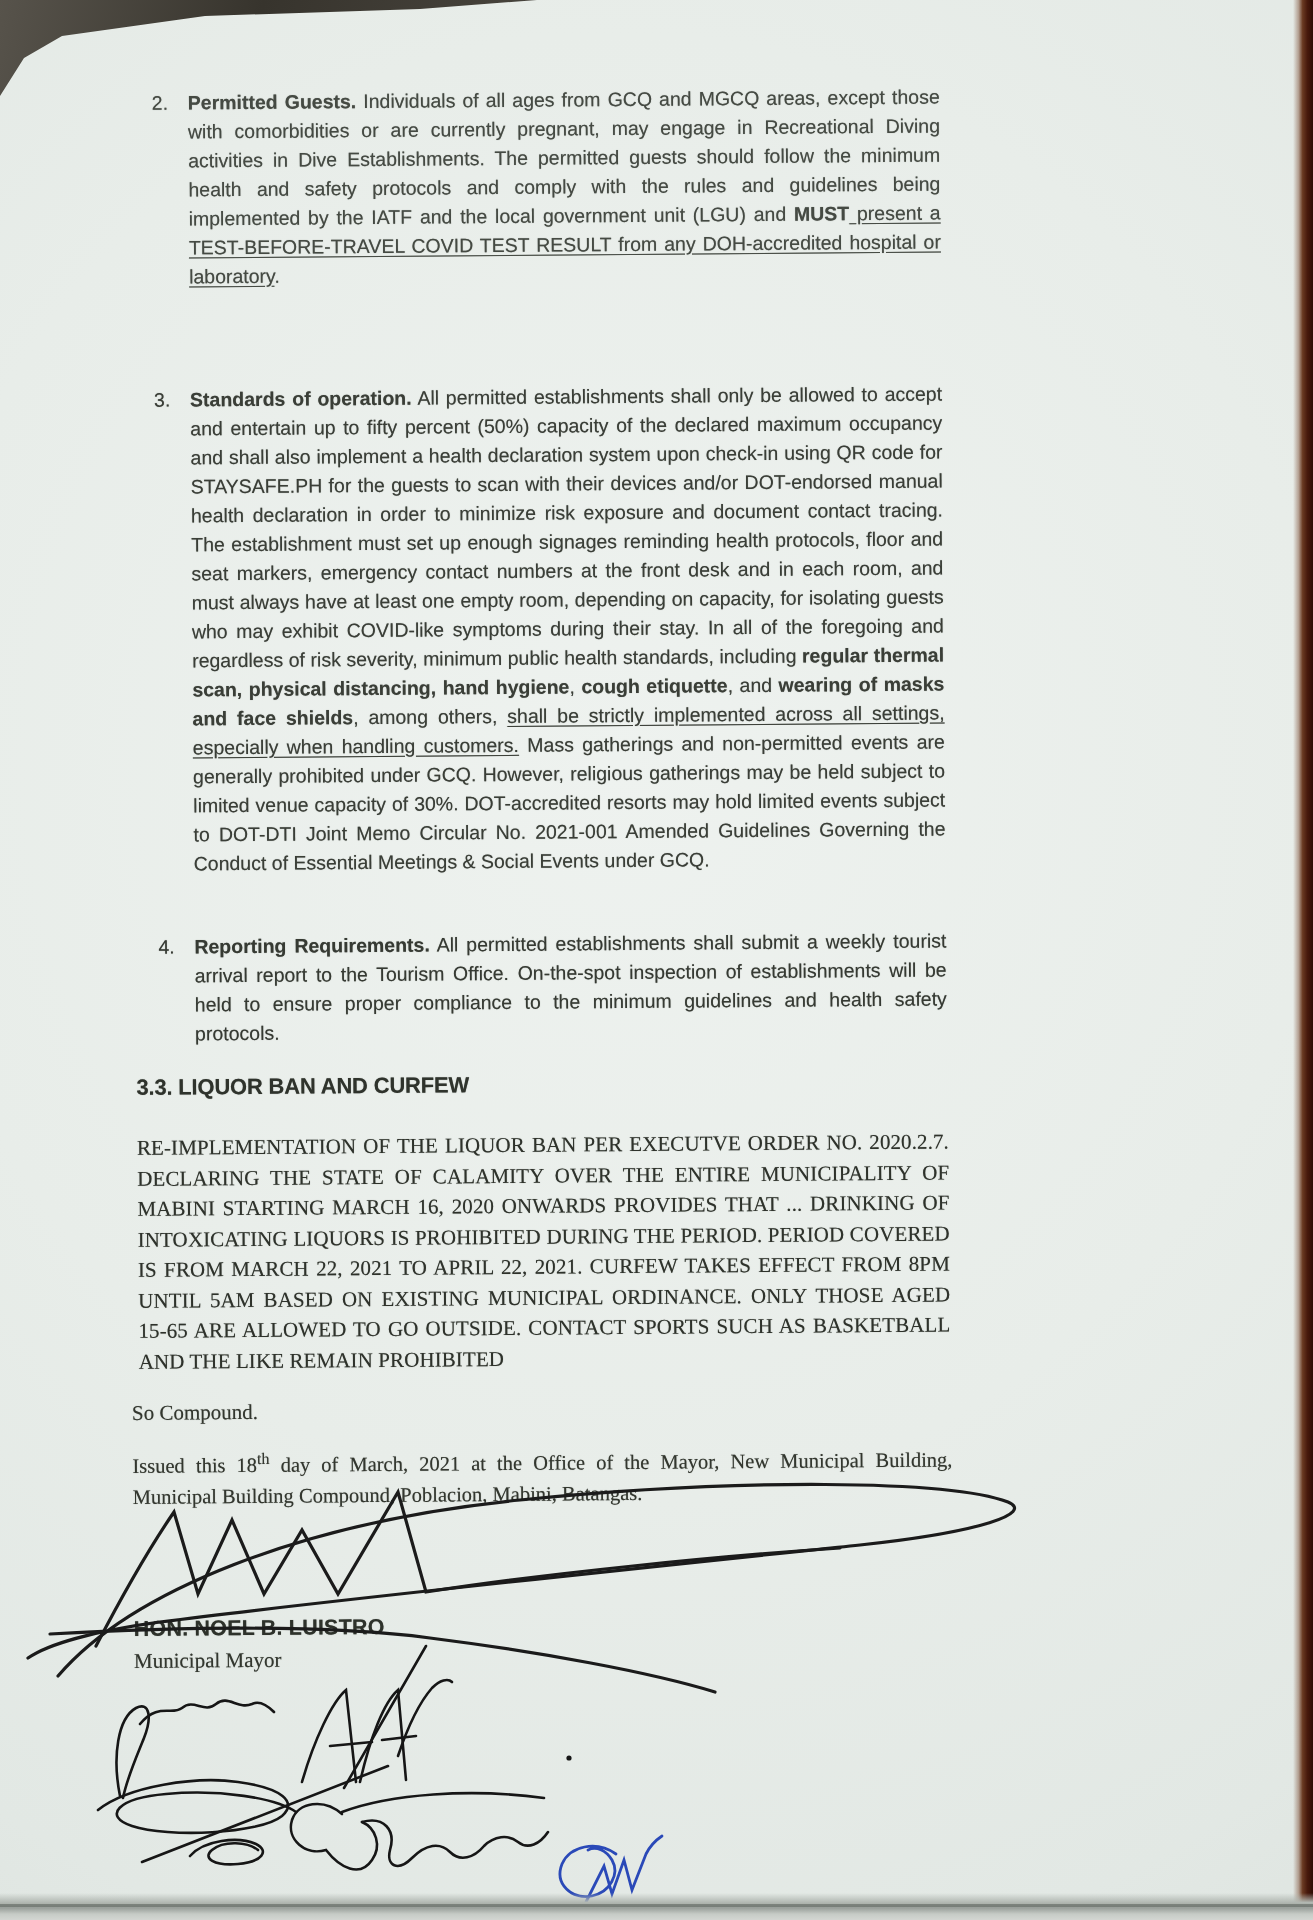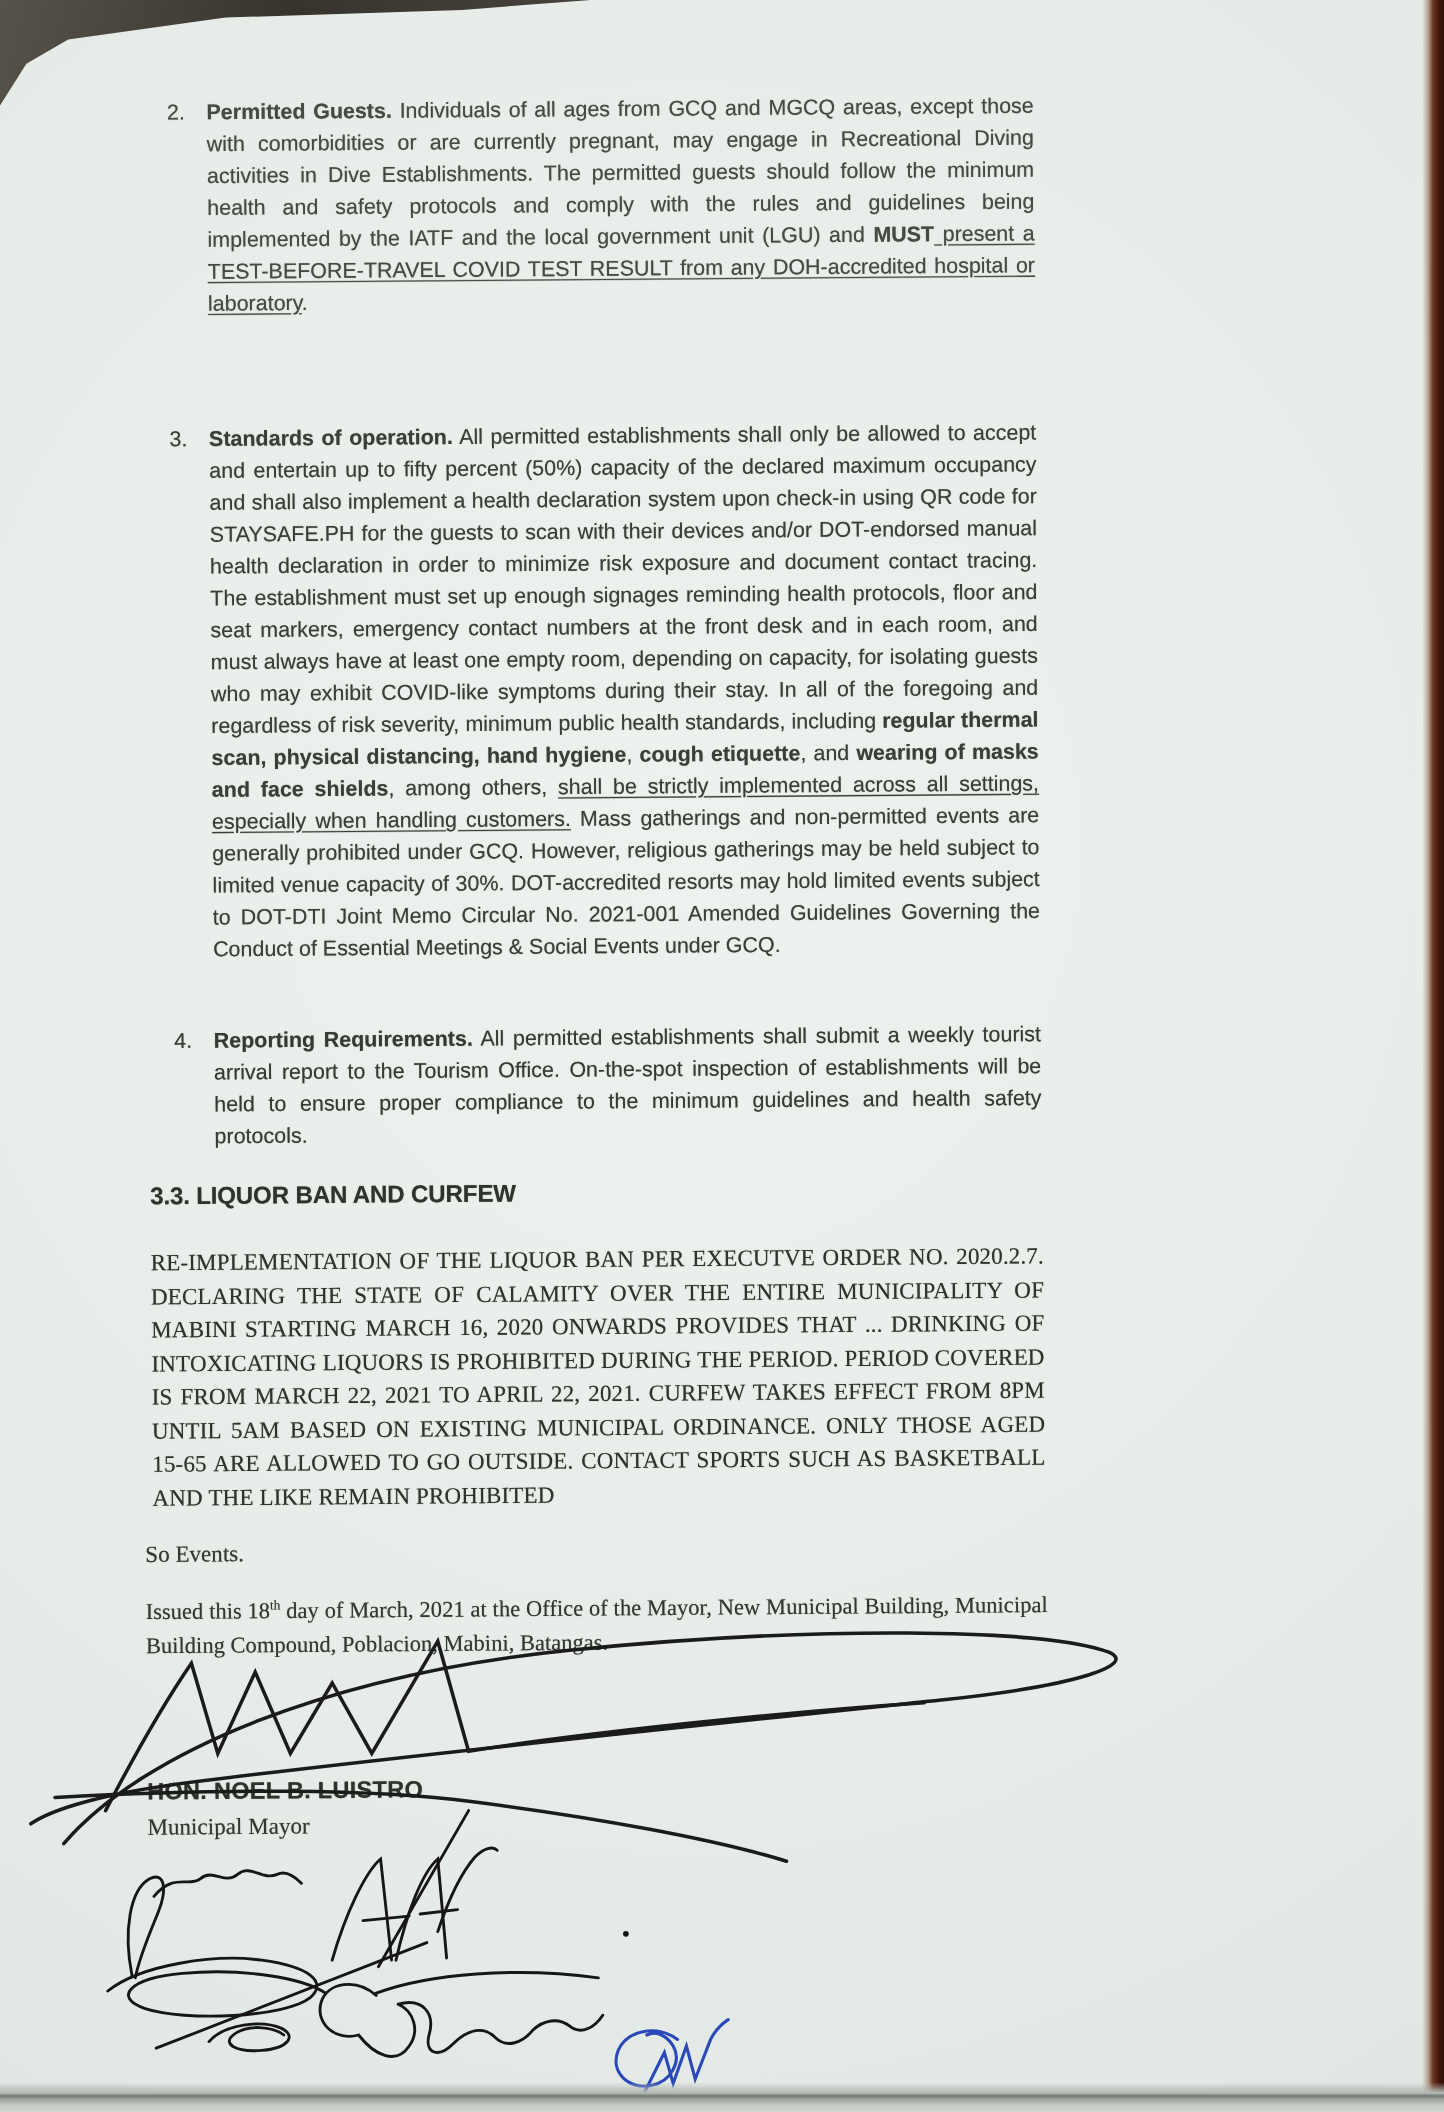--- a/index.html
+++ b/index.html
@@ -33,21 +33,21 @@
   }
   .so-ordered{
     position:absolute;left:128px;top:1398px;
     font-family:"Liberation Serif",serif;font-size:21px;color:#33372f;
   }
   .issued{
     position:absolute;left:128px;top:1448px;width:820px;
     font-family:"Liberation Serif",serif;font-size:20.5px;line-height:31px;
     text-align:justify;color:#33372f;
   }
-  .issued sup{font-size:12px;line-height:0;}
+  .issued sup{font-size:16px;line-height:0;}
   .sig-name{
     position:absolute;left:128px;top:1614px;
     font-weight:bold;font-size:21.5px;letter-spacing:0.2px;color:#2e322b;
   }
   .sig-title{
     position:absolute;left:128px;top:1646px;
     font-family:"Liberation Serif",serif;font-size:21px;color:#33372f;
   }
   .ink{position:absolute;left:0;top:0;pointer-events:none;}
   
@@ -88,21 +88,21 @@
 
     <div class="list-item" id="item4">
       <div class="num">4.</div>
       <div class="item-body"><span class="b">Reporting Requirements.</span><span> All permitted establishments shall submit a weekly tourist arrival report to the Tourism Office. On-the-spot inspection of establishments will be held to ensure proper compliance to the minimum guidelines and health safety protocols.</span></div>
     </div>
 
     <div class="sec-heading">3.3. LIQUOR BAN AND CURFEW</div>
 
     <div class="caps-para">RE-IMPLEMENTATION OF THE LIQUOR BAN PER EXECUTVE ORDER NO. 2020.2.7. DECLARING THE STATE OF CALAMITY OVER THE ENTIRE MUNICIPALITY OF MABINI STARTING MARCH 16, 2020 ONWARDS PROVIDES THAT ... DRINKING OF INTOXICATING LIQUORS IS PROHIBITED DURING THE PERIOD. PERIOD COVERED IS FROM MARCH 22, 2021 TO APRIL 22, 2021. CURFEW TAKES EFFECT FROM 8PM UNTIL 5AM BASED ON EXISTING MUNICIPAL ORDINANCE. ONLY THOSE AGED 15-65 ARE ALLOWED TO GO OUTSIDE. CONTACT SPORTS SUCH AS BASKETBALL AND THE LIKE REMAIN PROHIBITED</div>
 
-    <div class="so-ordered">So Events.</div>
+    <div class="so-ordered">So Compound.</div>
 
     <div class="issued"><span>Issued this 18</span><sup>th</sup><span> day of March, 2021 at the Office of the Mayor, New Municipal Building, Municipal Building Compound, Poblacion, Mabini, Batangas.</span></div>
 
     <div class="sig-name">HON. NOEL B. LUISTRO</div>
     <div class="sig-title">Municipal Mayor</div>
 
   </div>
 
   <svg class="ink" width="1313" height="1920" viewBox="0 0 1313 1920">
     <g fill="none" stroke="#1b1b1b" stroke-width="3.2" stroke-linecap="round">

